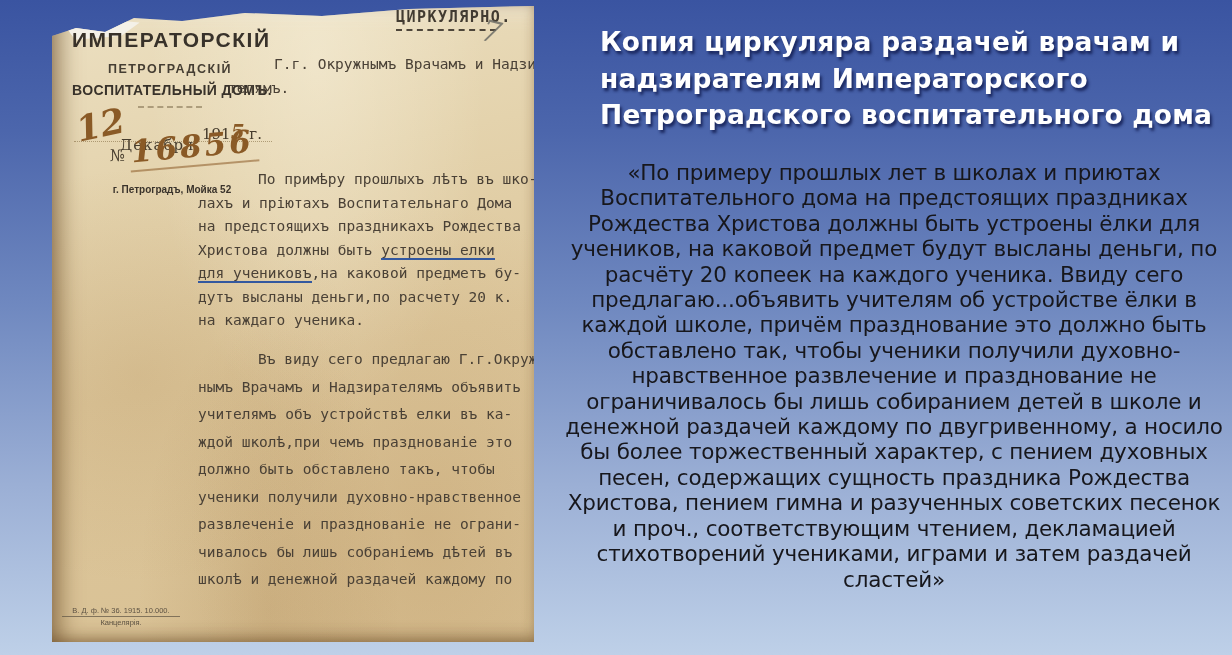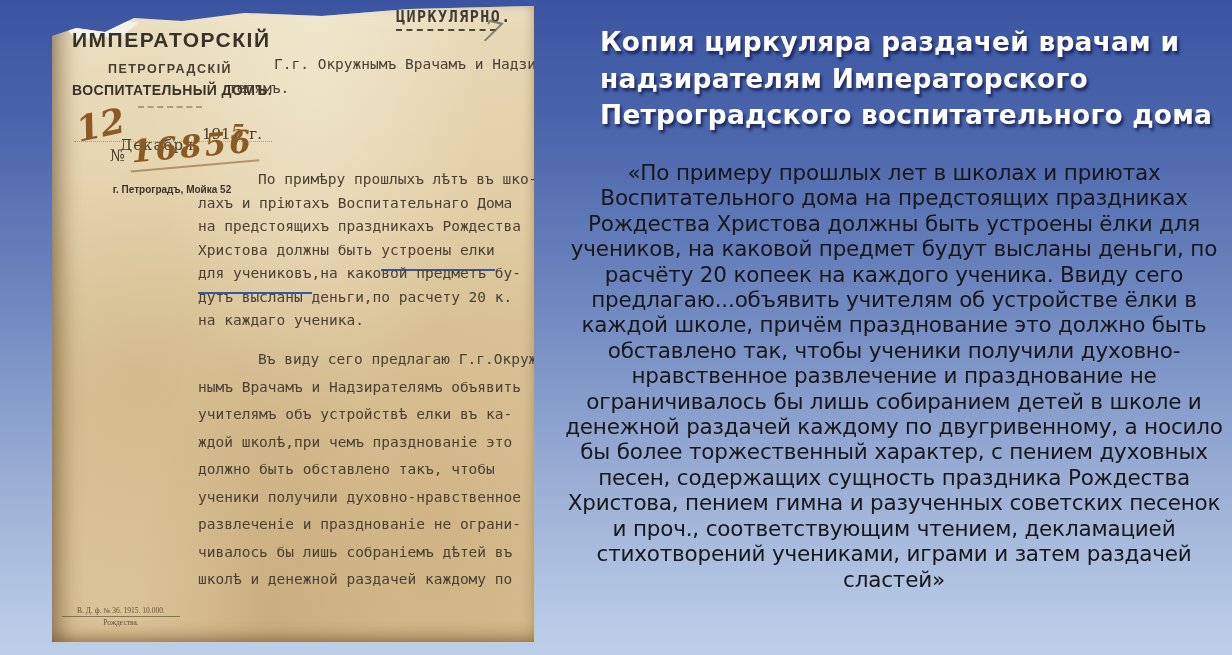--- a/index.html
+++ b/index.html
@@ -55,24 +55,24 @@
   .stamp-dash{margin-top:3px; border-top:2px dashed #4e463a; width:100px;}
   .pencil{position:absolute; left:430px; top:8px; font-family:"DejaVu Serif",serif; font-style:italic;
           font-size:30px; color:#6e6e67; transform:rotate(14deg); opacity:.85;}
   
   .typed{font-family:"DejaVu Sans Mono","DejaVu Sans",monospace; font-size:14.5px; color:#4a4136;}
   .sal1{position:absolute; left:222px; top:50px; white-space:nowrap;}
   .sal2{position:absolute; left:176px; top:74px;}
   .para{position:absolute; left:146px; width:352px; white-space:pre-line;}
   .para1{top:162px; line-height:23.5px; text-indent:60px;}
   .para2{top:340px; line-height:27.5px; text-indent:60px;}
-  .ul-ink{border-bottom:2px solid #33589f; padding-bottom:11px;}
+  .ul-ink{border-bottom:2px solid #33589f; padding-bottom:0;}
   
   .print-block{position:absolute; left:10px; top:600px; width:118px; text-align:center;
-               font-family:Liberation Serif, serif; color:#5d5243;}
+               font-family:Liberation Sans, sans-serif; color:#5d5243;}
   .print-code{font-size:7.5px; border-bottom:1px solid rgba(93,82,67,.7); padding-bottom:1px; white-space:nowrap;}
   .print-office{font-size:7.5px; margin-top:1px;}
   
   .title{
     position:absolute; left:600px; top:24px; width:624px;
     font-weight:bold; font-size:26.5px; line-height:36.5px; color:#ffffff;
     white-space:pre-line; text-shadow:2px 3px 3px rgba(18,28,80,.85); letter-spacing:.2px;
   }
   .quote-body{
     position:absolute; left:558px; top:160px; width:672px;
@@ -125,21 +125,21 @@
 учителямъ объ устройствѣ елки въ ка-
 ждой школѣ,при чемъ празднованіе это
 должно быть обставлено такъ, чтобы
 ученики получили духовно-нравственное
 развлеченіе и празднованіе не ограни-
 чивалось бы лишь собраніемъ дѣтей въ
 школѣ и денежной раздачей каждому по</div>
 
     <div class="print-block">
       <div class="print-code">В. Д. ф. № 36. 1915. 10.000.</div>
-      <div class="print-office">Рождества.</div>
+      <div class="print-office">Канцелярія.</div>
     </div>
   </div>
 
   <div class="title">Копия циркуляра раздачей врачам и
 надзирателям Императорского
 Петроградского воспитательного дома</div>
   <div class="quote-body">«По примеру прошлых лет в школах и приютах
 Воспитательного дома на предстоящих праздниках
 Рождества Христова должны быть устроены ёлки для
 учеников, на каковой предмет будут высланы деньги, по

